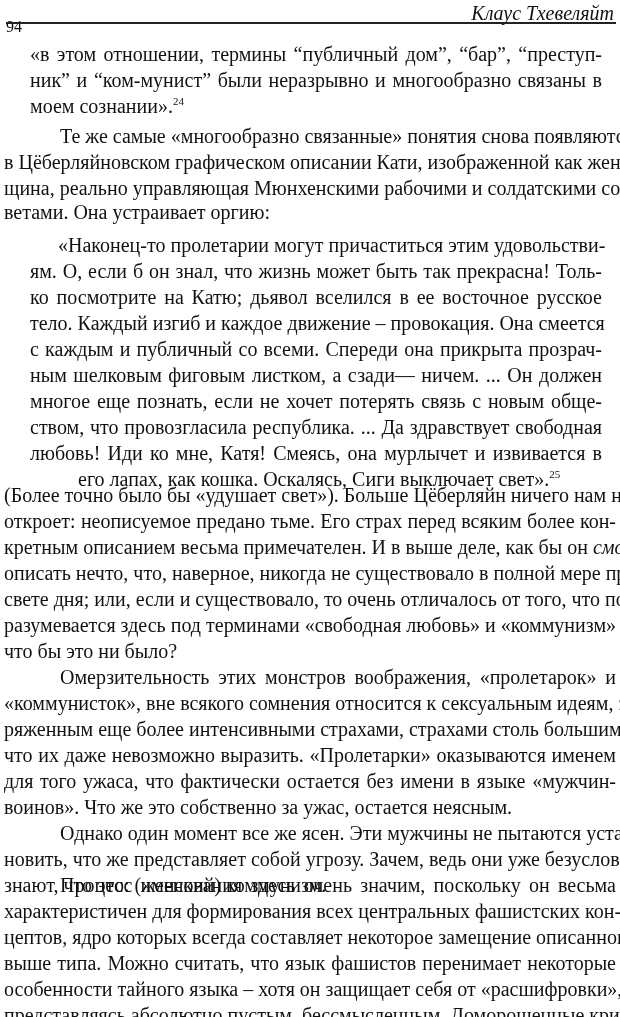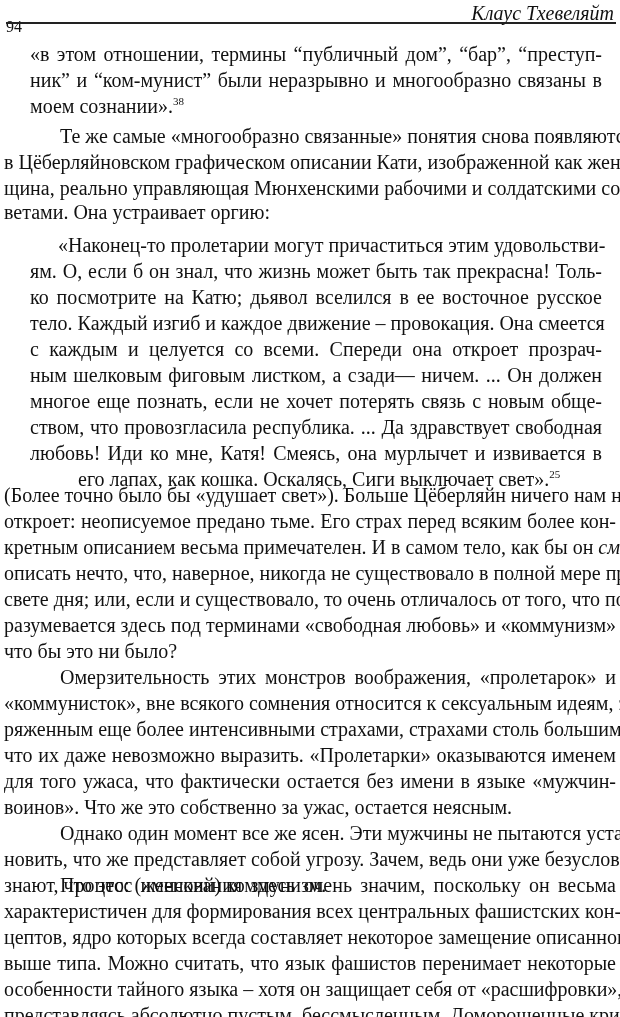--- a/index.html
+++ b/index.html
@@ -22,44 +22,44 @@
 <div class="header">
   <span class="page-num">94</span>
   <span class="running-title">Клаус Тхевеляйт</span>
 </div>
 <div class="header-rule"></div>
 
 <div id="content">
     <div class="quote">
       <div class="line" style="top: 41px;"><span>«в этом отношении, термины “публичный дом”, “бар”, “преступ-</span></div>
       <div class="line" style="top: 67px;"><span>ник” и “ком-мунист” были неразрывно и многообразно связаны в</span></div>
-      <div class="line last" style="top: 93px;"><span>моем сознании».</span><sup>38</sup></div>
+      <div class="line last" style="top: 93px;"><span>моем сознании».</span><sup>24</sup></div>
     </div>
     <div class="body-block">
       <div class="line" style="top: 123px; padding-left: 56px;"><span>Те же самые «многообразно связанные» понятия снова появляются</span></div>
       <div class="line" style="top: 149px;"><span>в Цёберляйновском графическом описании Кати, изображенной как жен-</span></div>
       <div class="line" style="top: 175px;"><span>щина, реально управляющая Мюнхенскими рабочими и солдатскими со-</span></div>
       <div class="line last" style="top: 199px;"><span>ветами. Она устраивает оргию:</span></div>
     </div>
     <div class="quote">
       <div class="line" style="top: 232px; padding-left: 28px;"><span>«Наконец-то пролетарии могут причаститься этим удовольстви-</span></div>
       <div class="line" style="top: 258px;"><span>ям. О, если б он знал, что жизнь может быть так прекрасна! Толь-</span></div>
       <div class="line" style="top: 284px;"><span>ко посмотрите на Катю; дьявол вселился в ее восточное русское</span></div>
       <div class="line" style="top: 310px;"><span>тело. Каждый изгиб и каждое движение – провокация. Она смеется</span></div>
-      <div class="line" style="top: 336px;"><span>с каждым и целуется со всеми. Спереди она откроет прозрач-</span></div>
+      <div class="line" style="top: 336px;"><span>с каждым и публичный со всеми. Спереди она прикрыта прозрач-</span></div>
       <div class="line" style="top: 362px;"><span>ным шелковым фиговым листком, а сзади— ничем. ... Он должен</span></div>
       <div class="line" style="top: 388px;"><span>многое еще познать, если не хочет потерять связь с новым обще-</span></div>
       <div class="line" style="top: 414px;"><span>ством, что провозгласила республика. ... Да здравствует свободная</span></div>
       <div class="line" style="top: 440px;"><span>любовь! Иди ко мне, Катя! Смеясь, она мурлычет и извивается в</span></div>
       <div class="line last" style="top: 466px; margin-left: 48px;"><span>его лапах, как кошка. Оскалясь, Сиги выключает свет».</span><sup>25</sup></div>
     </div>
     <div class="body-block">
       <div class="line" style="top: 482px;"><span>(Более точно было бы «удушает свет»). Больше Цёберляйн ничего нам не</span></div>
       <div class="line" style="top: 508px;"><span>откроет: неописуемое предано тьме. Его страх перед всяким более кон-</span></div>
-      <div class="line" style="top: 534px;"><span>кретным описанием весьма примечателен. И в самом тело, как бы он </span><i>смог</i></div>
+      <div class="line" style="top: 534px;"><span>кретным описанием весьма примечателен. И в выше деле, как бы он </span><i>смог</i></div>
       <div class="line" style="top: 560px;"><span>описать нечто, что, наверное, никогда не существовало в полной мере при</span></div>
       <div class="line" style="top: 586px;"><span>свете дня; или, если и существовало, то очень отличалось от того, что под-</span></div>
       <div class="line" style="top: 612px;"><span>разумевается здесь под терминами «свободная любовь» и «коммунизм» –</span></div>
       <div class="line last" style="top: 638px;"><span>что бы это ни было?</span></div>
     </div>
     <div class="body-block">
       <div class="line" style="top: 664px; padding-left: 56px;"><span>Омерзительность этих монстров воображения, «пролетарок» и</span></div>
       <div class="line" style="top: 690px;"><span>«коммунисток», вне всякого сомнения относится к сексуальным идеям, за-</span></div>
       <div class="line" style="top: 716px;"><span>ряженным еще более интенсивными страхами, страхами столь большими,</span></div>
       <div class="line" style="top: 742px;"><span>что их даже невозможно выразить. «Пролетарки» оказываются именем</span></div>

